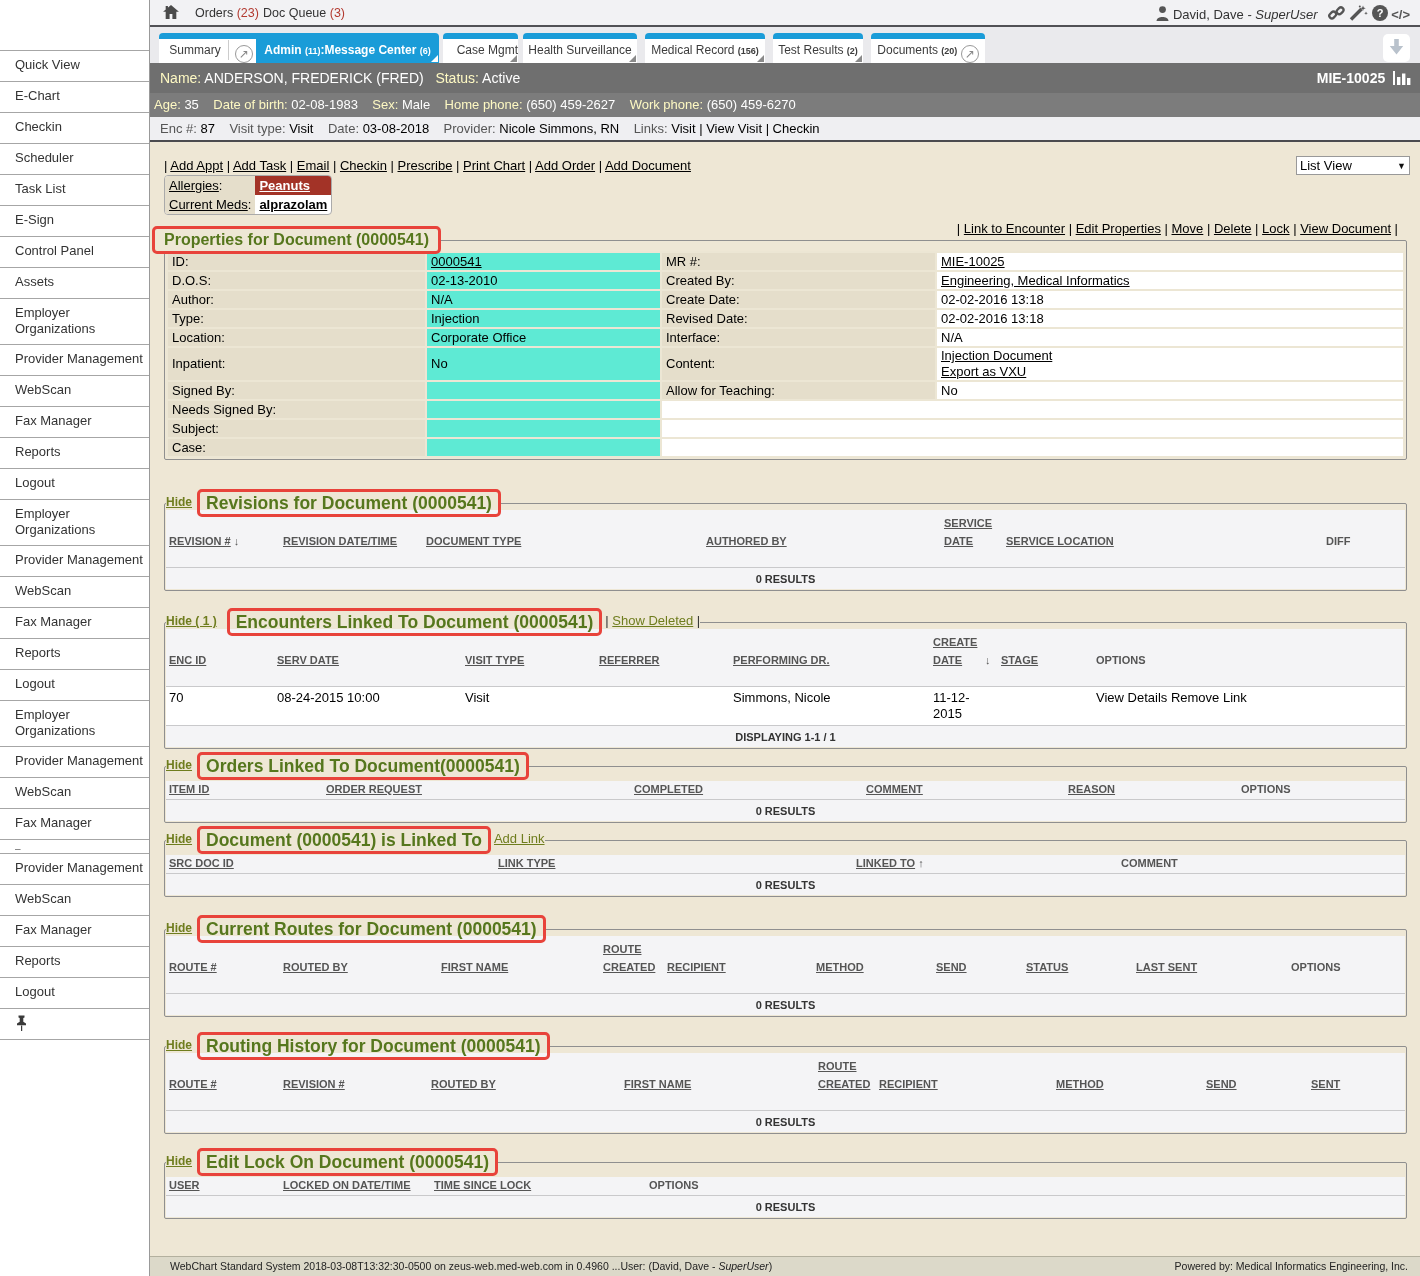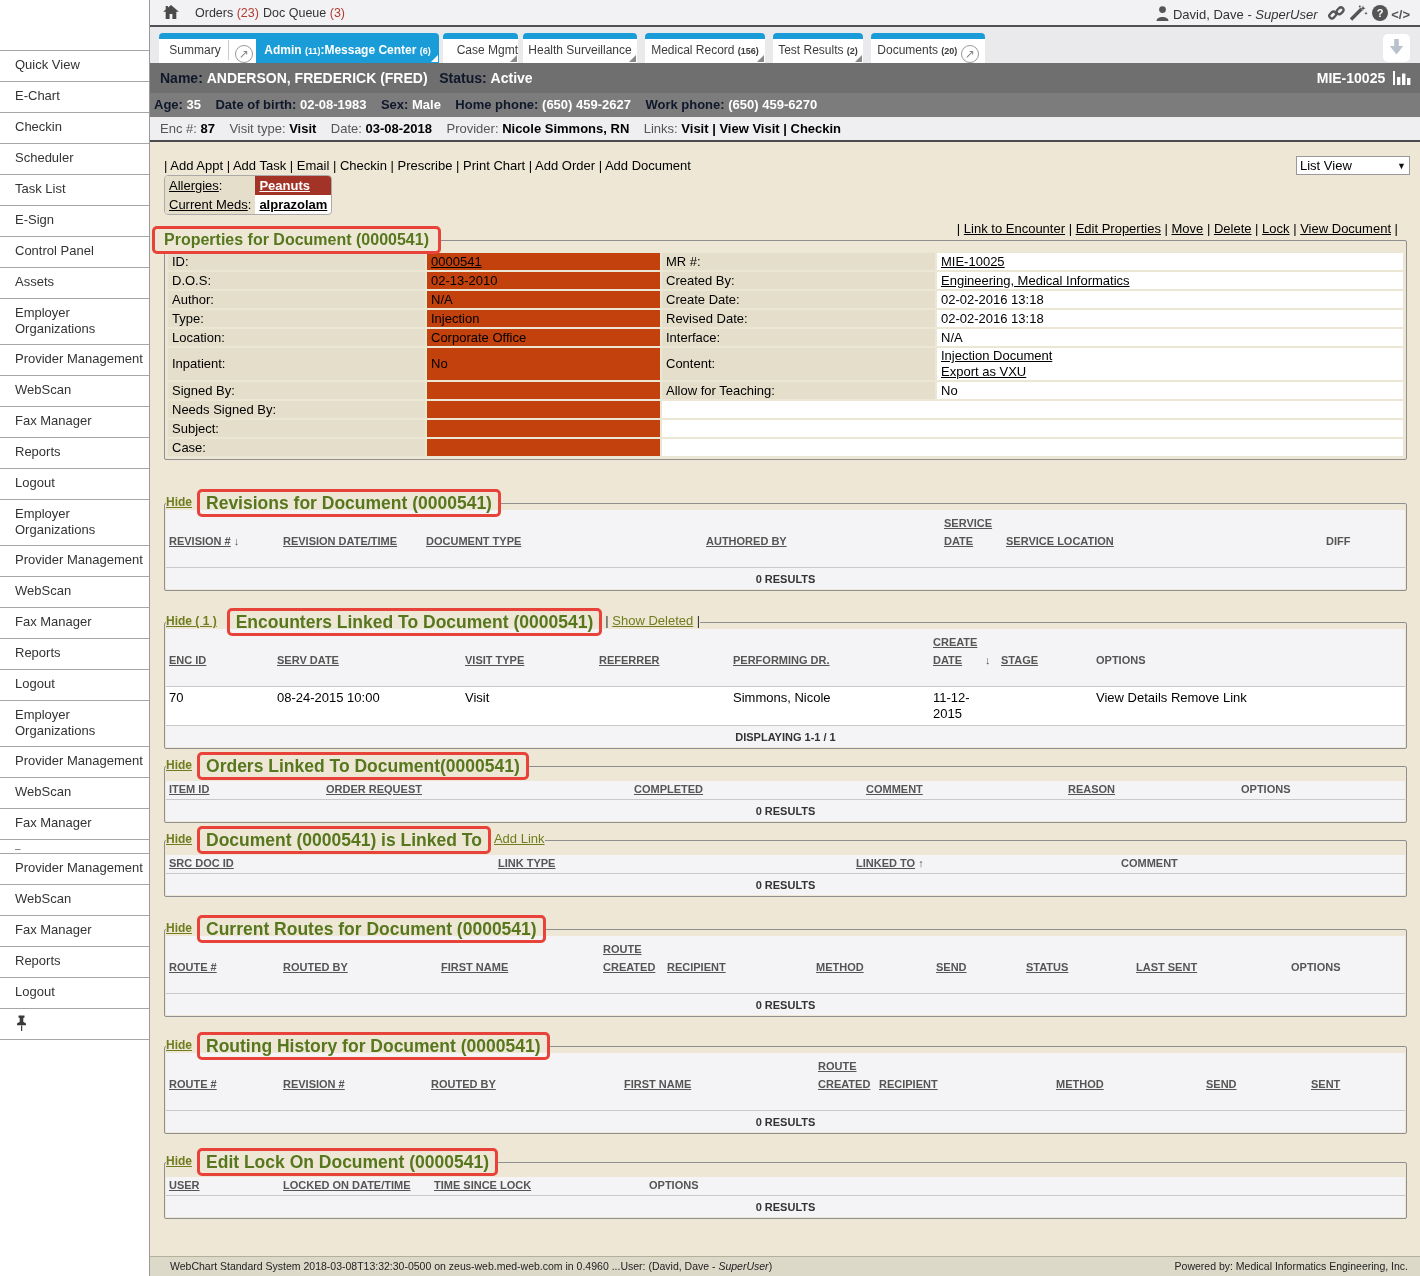--- a/index.html
+++ b/index.html
@@ -40,28 +40,28 @@
   vertical-align:-4px; text-align:center; }
 .tabsep { display:inline-block; width:1px; height:20px; background:#ccc;
   margin:0 6px 0 7px; vertical-align:-6px; }
 
 #namebar { height:30px; background:#6f6f6f; color:#fff; font-size:14px;
   line-height:30px; padding:0 8px 0 10px; position:relative; }
 #agebar { height:24px; background:#7c7c7c; color:#fff; font-size:13px;
   line-height:24px; padding:0 4px; }
 #encbar { height:25px; background:#efeff2; color:#000; font-size:13px;
   line-height:23px; padding:0 10px; border-bottom:2px solid #4b4b4f; }
-.lbl { color:#0f172a; font-weight:bold; }
+.lbl { color:#fef9c3; font-weight:normal; }
 .lbl2 { color:#555; }
-b.v { font-weight:bold; }
+b.v { font-weight:normal; }
 
 #content { position:relative; background:#eee7d5; height:1114px; padding:0 13px 0 14px; }
 
 #actions { padding-top:16px; font-size:13px; font-weight:normal; color:#000; height:33px; }
-#actions a { }
+#actions a { text-decoration:underline; }
 
 #allergybox { display:inline-block; border:1px solid #aaa; border-radius:4px;
   background:#fff; overflow:hidden; vertical-align:top; }
 #allergybox table { border-collapse:collapse; font-size:13px; }
 #allergybox td { padding:0 4px; height:19px; line-height:18px; white-space:nowrap; }
 #allergybox td.l { background:#e5decb; width:86px; }
 .peanut { background:#a33327; color:#fff; font-weight:bold; }
 
 
 fieldset.sec { border:1px solid #8f8f8f; border-radius:2px; margin:0; padding:1px; }
@@ -87,21 +87,21 @@
 table.grid td.data { background:#fff; border-top:1px solid #c9c9cb;
   font-size:13px; padding:3px 3px; vertical-align:top; line-height:16px; }
 table.grid td.disp { border-top:1px solid #c9c9cb; text-align:center;
   font-size:11px; font-weight:bold; color:#333; padding:5px 2px 4px; }
 
 
 #ptable { width:100%; border-collapse:separate; border-spacing:2px 2px;
   background:#ece6d4; margin-top:-4px; }
 #ptable td { font-size:13px; padding:0 4px; height:17px; line-height:16px; }
 #ptable td.pl { background:#e5decb; width:257px; }
-#ptable td.pv1 { background:#c2410c; width:233px;margin-left:37px; }
+#ptable td.pv1 { background:#5eead4; width:233px;margin-left:37px; }
 #ptable td.pl2 { background:#e5decb; width:273px; }
 #ptable td.pv2 { background:#fff; }
 #ptable a, .ul { text-decoration:underline; }
 
 #toplinks { position:absolute; right:22px; top:79px; font-size:13px;
   font-weight:normal; }
 #toplinks a { text-decoration:underline; }
 
 #listview { position:absolute; right:10px; top:14px; width:114px; height:19px;
   background:#fff; border:1px solid #999; font-size:13px; padding:1px 3px;

